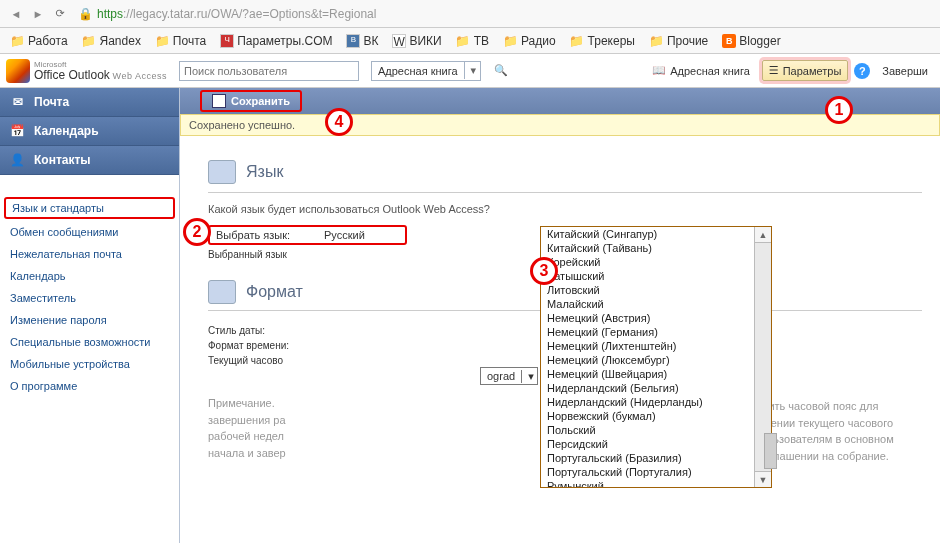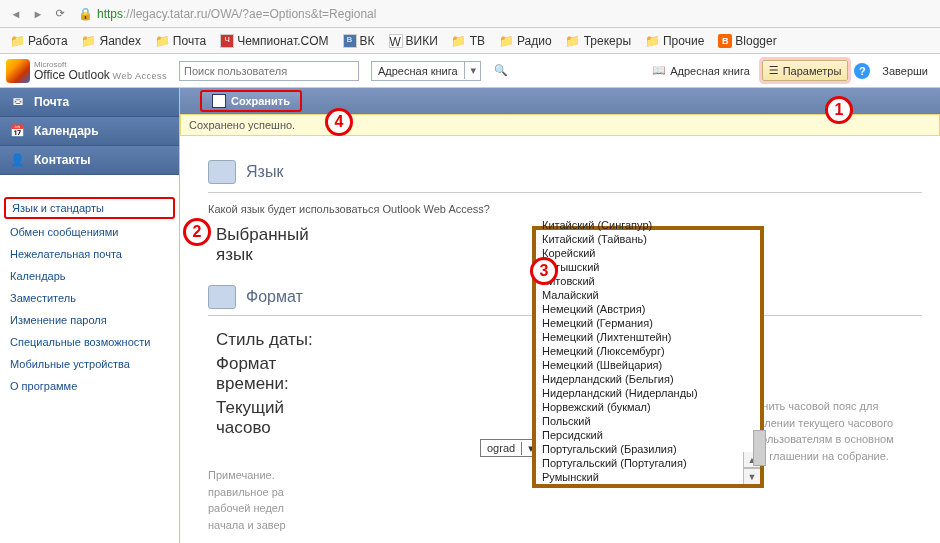--- a/index.html
+++ b/index.html
@@ -52,25 +52,25 @@
 .save-btn { display:flex; align-items:center; gap:5px; border:2px solid #e80000; border-radius:3px; background:linear-gradient(#8aa0c6,#6f87b2); color:#fff; padding:2px 10px; font-size:11px; font-weight:bold;}
 .save-btn .disk { width:14px;height:14px;background:#fff;border:1px solid #336; position:relative;}
 .status-bar { background:#fffbd6; border:1px solid #e8d77c; padding:4px 8px; font-size:11px; color:#555; margin:0;}
 .content-body { padding: 14px 18px 0 28px; }
 .section-head { display:flex; align-items:center; gap:10px; margin: 10px 0 6px 0;}
 .section-head .s-icon { width:28px;height:24px; background:#c8d6ec; border:1px solid #9ab; border-radius:3px;}
 .section-head h2 { font-size:16px; color:#5a6b85; font-weight:normal; border-bottom: 0px;}
 .section-rule { border-bottom:1px solid #ccc; margin-bottom:10px; padding-bottom:8px;}
 .question { font-size:11px; color:#555; margin-bottom:10px;}
 .form-row { display:flex; align-items:center; gap:6px; margin:4px 0;}
-.form-label { width:110px; font-size:17px; color:#333;margin-left:8px;}
+.form-label { width:110px; font-size:10px; color:#333;}
 .lang-select-box { border:2px solid #e80000; border-radius:3px; display:flex; align-items:center;}
 .lang-select-box .fl { width:110px; padding:2px 6px; font-size:11px; color:#333;}
 .lang-select-box .vl { width:85px; padding:2px 4px; font-size:11px; color:#333;}
-.dropdown-list { position:absolute; left:352px; top:138px; width:232px; height:262px; border:4px solid #a16207; background:#fff; display:flex;align-items:flex-end;}
+.dropdown-list { position:absolute; left:360px; top:138px; width:232px; height:262px; border:1px solid #a16207; background:#fff; display:flex;}
 .dd-items { flex:1; overflow:hidden; font-size:11px;}
 .dd-item { padding:1px 6px; color:#222; white-space:nowrap;}
 .dd-scroll { width:17px; background:#e9e9e9; border-left:1px solid #bbb; display:flex; flex-direction:column; align-items:center; justify-content:space-between;}
 .dd-scroll .arr { width:100%; height:16px; background:#f4f4f4; border-bottom:1px solid #bbb; display:flex;align-items:center;justify-content:center; color:#666; font-size:9px;}
 .dd-scroll .arr:last-child{border-top:1px solid #bbb; border-bottom:none;}
 .dd-thumb { width:13px; height:36px; background:#cfcfcf; border:1px solid #aaa; margin-top:2px;}
 .note { font-size:11px; color:#999; margin-top:10px; line-height:1.5; padding-right:10px;}
 .tz-select { border:1px solid #7a7a7a; display:inline-flex; align-items:center; height:18px; font-size:11px; margin-left:272px; margin-top:-15px;}
 .tz-select span{padding:0 6px;}
 .tz-select .dd{border-left:1px solid #7a7a7a; width:16px; text-align:center;}
@@ -104,21 +104,21 @@
   <div class="bookmark">
       <span class="folder-icon">📁</span>
       <span>Яandex</span>
     </div>
   <div class="bookmark">
       <span class="folder-icon">📁</span>
       <span>Почта</span>
     </div>
   <div class="bookmark">
       <span class="fav-img" style="background:#c33;color:#fff;font-size:8px;text-align:center;">Ч</span>
-      <span>Чемпионат.COM</span>
+      <span>Параметры.COM</span>
     </div>
   <div class="bookmark">
       <span class="fav-img" style="background:#4a76a8;color:#fff;font-size:8px;text-align:center;">B</span>
       <span>ВК</span>
     </div>
   <div class="bookmark">
       <span class="fav-img" style="background:#fff;">W</span>
       <span>ВИКИ</span>
     </div>
   <div class="bookmark">
@@ -209,20 +209,26 @@
     </div>
     <div class="status-bar">Сохранено успешно.</div>
 
     <div class="content-body">
       <div class="section-head section-rule">
         <div class="s-icon"></div>
         <h2>Язык</h2>
       </div>
       <div class="question">Какой язык будет использоваться Outlook Web Access?</div>
       <div class="form-row">
+        <div class="lang-select-box">
+          <div class="fl">Выбрать язык:</div>
+          <div class="vl">Русский</div>
+        </div>
+      </div>
+      <div class="form-row">
         <div class="form-label">Выбранный язык</div>
       </div>
 
       <div class="section-head" style="margin-top:20px;">
         <div class="s-icon"></div>
         <h2>Формат</h2>
       </div>
       <div style="border-bottom:1px solid #ccc; margin-bottom:14px;"></div>
       <div class="form-row">
           <div class="form-label">Стиль даты:</div>
@@ -234,21 +240,21 @@
         <div class="form-label">Текущий часово</div>
         <div style="flex:1"></div>
       </div>
       <div class="tz-select">
           <span>ograd</span>
           <span class="dd">▾</span>
         </div>
 
       <div class="note">
         <span>Примечание.</span><br>
-        <span>правильное ра</span><br>
+        <span>завершения ра</span><br>
         <span>рабочей недел</span><br>
         <span>начала и завер</span>
       </div>
       <div class="note" style="position:absolute; left:400px; top:300px; width:350px; text-align:left;">look Web Access, здесь можно изменить часовой пояс для времени на
 и окончания. При обновлении текущего часового пояса время начала и окончани
 ь пользователям в основном часовом поясе видеть правильное в
 глашении на собрание.</div>
     </div>
 
     <div class="dropdown-list">

